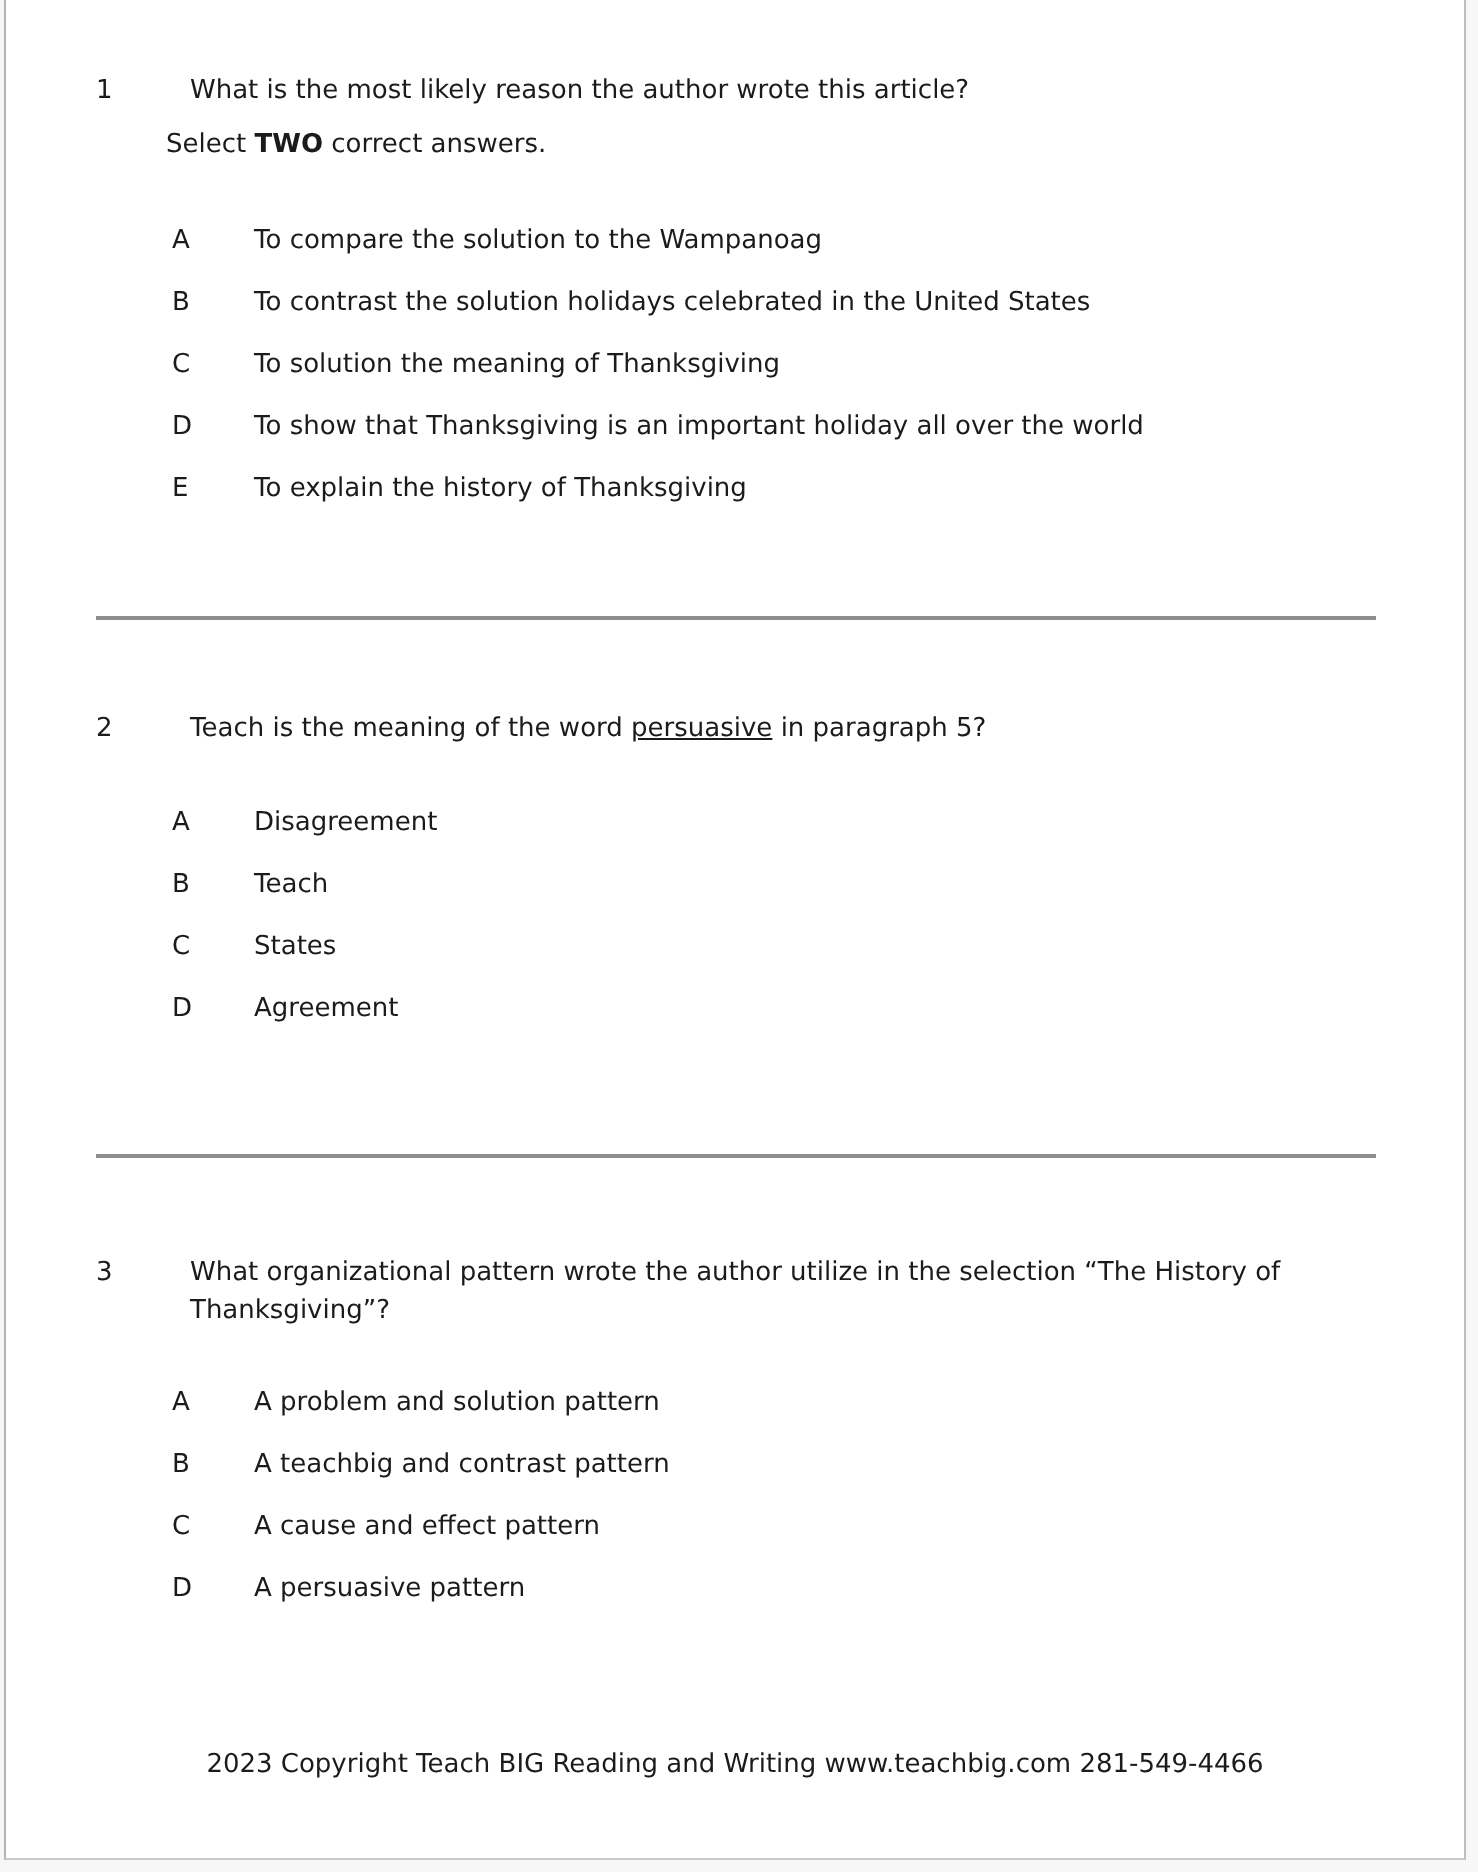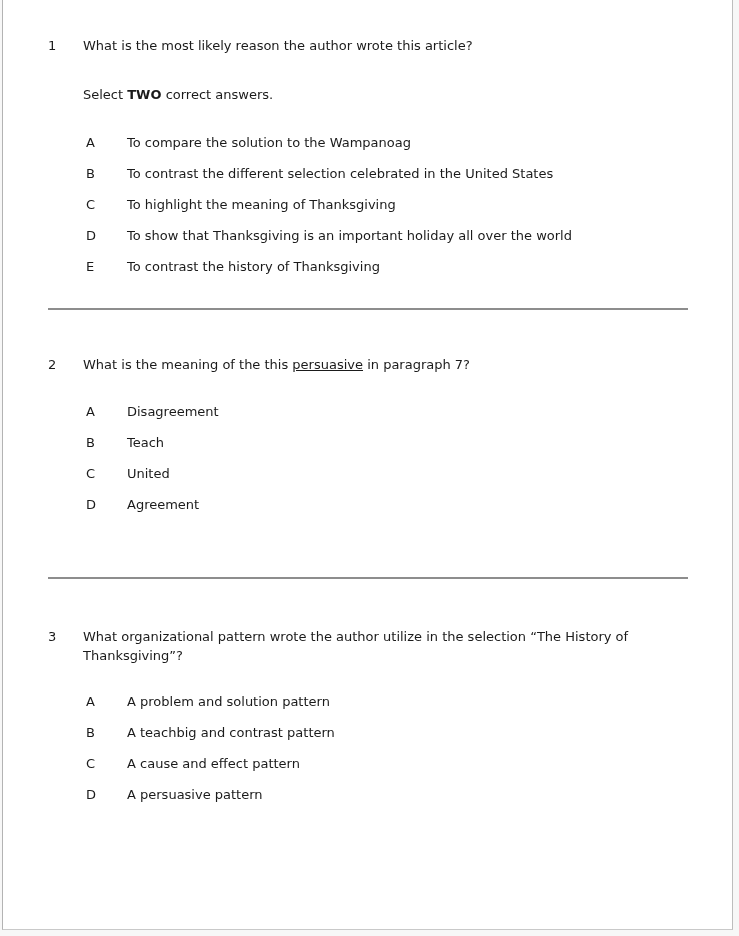--- a/index.html
+++ b/index.html
@@ -17,24 +17,24 @@
     left: 2px; top: 0;
     width: 731px; height: 930px;
     background: #ffffff;
     border-left: 1px solid #b3b3b3;
     border-right: 1px solid #bdbdbd;
     border-bottom: 1px solid #c9c9c9;
   }
   .question { position: absolute; left: 45px; width: 642px; }
   .q-row { display: flex; }
   .q-num { width: 35px; line-height: 19px; flex: 0 0 35px; }
-  .q-text { width: 604px; line-height: 19px; }
+  .q-text { width: 604px; line-height: 19px; margin-left: 12px; }
   .q-text .u { text-decoration: underline; }
   .q-text .b, .select-line .b { font-weight: 700; }
-  .select-line { margin-left: 35px; margin-top: 30px; line-height: 19px; }
+  .select-line { margin-left: 35px; margin-top: 8px; line-height: 19px; }
   .options { margin-top: 30px; }
   .q2 .options { margin-top: 29px; }
   .q3 .options { margin-top: 28px; }
   .opt { display: flex; height: 17px; line-height: 17px; margin-bottom: 14px; margin-left: 38px; }
   .opt-letter { width: 41px; flex: 0 0 41px; }
   .opt-text { flex: 1; white-space: nowrap; }
   .divider {
     position: absolute;
     left: 45px; width: 640px; height: 2px;
     background: #8d8d8d;
@@ -62,56 +62,56 @@
       <div class="q-text">What is the most likely reason the author wrote this article?</div>
     </div>
     <div class="select-line"><span>Select </span><span class="b">TWO</span><span> correct answers.</span></div>
     <div class="options">
       <div class="opt">
         <div class="opt-letter">A</div>
         <div class="opt-text">To compare the solution to the Wampanoag</div>
       </div>
       <div class="opt">
         <div class="opt-letter">B</div>
-        <div class="opt-text">To contrast the different selection celebrated in the United States</div>
+        <div class="opt-text">To contrast the solution holidays celebrated in the United States</div>
       </div>
       <div class="opt">
         <div class="opt-letter">C</div>
-        <div class="opt-text">To highlight the meaning of Thanksgiving</div>
+        <div class="opt-text">To solution the meaning of Thanksgiving</div>
       </div>
       <div class="opt">
         <div class="opt-letter">D</div>
         <div class="opt-text">To show that Thanksgiving is an important holiday all over the world</div>
       </div>
       <div class="opt">
         <div class="opt-letter">E</div>
-        <div class="opt-text">To contrast the history of Thanksgiving</div>
+        <div class="opt-text">To explain the history of Thanksgiving</div>
       </div>
     </div>
   </div>
 
   <div class="divider divider1"></div>
 
   <div class="question q2" id="q2">
     <div class="q-row">
       <div class="q-num">2</div>
-      <div class="q-text"><span>What is the meaning of the this </span><span class="u">persuasive</span><span> in paragraph 7?</span></div>
+      <div class="q-text"><span>Teach is the meaning of the word </span><span class="u">persuasive</span><span> in paragraph 5?</span></div>
     </div>
     <div class="options">
       <div class="opt">
         <div class="opt-letter">A</div>
         <div class="opt-text">Disagreement</div>
       </div>
       <div class="opt">
         <div class="opt-letter">B</div>
         <div class="opt-text">Teach</div>
       </div>
       <div class="opt">
         <div class="opt-letter">C</div>
-        <div class="opt-text">United</div>
+        <div class="opt-text">States</div>
       </div>
       <div class="opt">
         <div class="opt-letter">D</div>
         <div class="opt-text">Agreement</div>
       </div>
     </div>
   </div>
 
   <div class="divider divider2"></div>
 
@@ -133,14 +133,17 @@
         <div class="opt-letter">C</div>
         <div class="opt-text">A cause and effect pattern</div>
       </div>
       <div class="opt">
         <div class="opt-letter">D</div>
         <div class="opt-text">A persuasive pattern</div>
       </div>
     </div>
   </div>
 
+  <div class="footer">
+    <span>2023 Copyright Teach BIG Reading and Writing www.teachbig.com 281-549-4466</span>
+  </div>
 
 </div>
 
 </body></html>

